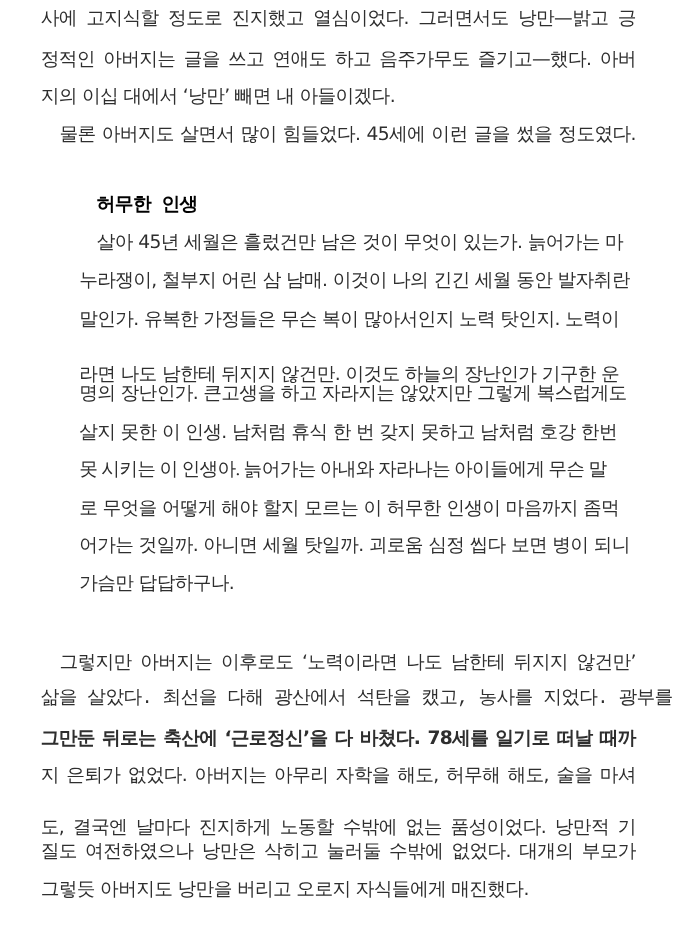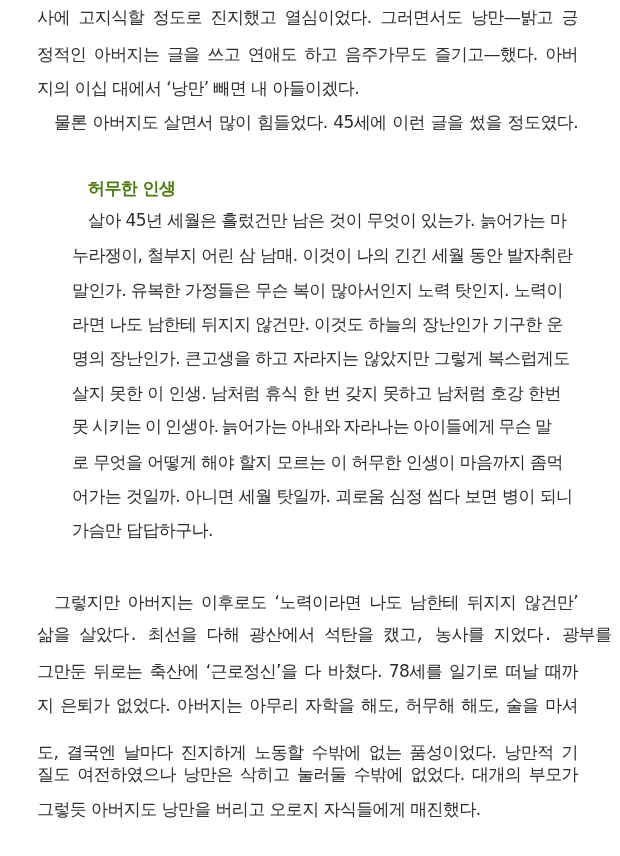--- a/index.html
+++ b/index.html
@@ -42,22 +42,23 @@
       width: 524px;
     }
     .poem-title {
       position: absolute;
       left: 88px;
       top: 176px;
       font-size: 17px;
       line-height: 24px;
       font-weight: bold;
       letter-spacing: -0.6px;
-      color: #4d7c0f;
+      color: #000000;
       white-space: nowrap;
+      font-family: Liberation Mono, monospace;
     }
     .poem-line {
       left: 72px;
       width: 471px;
     }
     .poem-line.indent {
       left: 88px;
       width: 455px;
     }
   </style>
@@ -74,32 +75,32 @@
 
   <div>
     <div class="line main-line indent" style="top:110px;">물론 아버지도 살면서 많이 힘들었다. 45세에 이런 글을 썼을 정도였다.</div>
   </div>
 
   <div>
     <div class="poem-title">허무한 인생</div>
     <div class="line poem-line indent" style="top:208px;">살아 45년 세월은 흘렀건만 남은 것이 무엇이 있는가. 늙어가는 마</div>
     <div class="line poem-line" style="top:243px;">누라쟁이, 철부지 어린 삼 남매. 이것이 나의 긴긴 세월 동안 발자취란</div>
     <div class="line poem-line" style="top:278px;">말인가. 유복한 가정들은 무슨 복이 많아서인지 노력 탓인지. 노력이</div>
-    <div class="line poem-line" style="top:312px;">라면 나도 남한테 뒤지지 않건만. 이것도 하늘의 장난인가 기구한 운</div>
+    <div class="line poem-line" style="top:328px;">라면 나도 남한테 뒤지지 않건만. 이것도 하늘의 장난인가 기구한 운</div>
     <div class="line poem-line" style="top:346px;">명의 장난인가. 큰고생을 하고 자라지는 않았지만 그렇게 복스럽게도</div>
     <div class="line poem-line" style="top:381px;">살지 못한 이 인생. 남처럼 휴식 한 번 갖지 못하고 남처럼 호강 한번</div>
     <div class="line poem-line" style="top:415px;font-family:Liberation Serif, serif;">못 시키는 이 인생아. 늙어가는 아내와 자라나는 아이들에게 무슨 말</div>
     <div class="line poem-line" style="top:450px;">로 무엇을 어떻게 해야 할지 모르는 이 허무한 인생이 마음까지 좀먹</div>
     <div class="line poem-line" style="top:484px;">어가는 것일까. 아니면 세월 탓일까. 괴로움 심정 씹다 보면 병이 되니</div>
     <div class="line poem-line last" style="top:518px;">가슴만 답답하구나.</div>
   </div>
 
   <div>
     <div class="line main-line indent" style="top:590px;">그렇지만 아버지는 이후로도 ‘노력이라면 나도 남한테 뒤지지 않건만’</div>
     <div class="line main-line" style="top:624px;font-family:Liberation Mono, monospace;">삶을 살았다. 최선을 다해 광산에서 석탄을 캤고, 농사를 지었다. 광부를</div>
-    <div class="line main-line" style="top:659px;">그만둔 뒤로는 축산에 ‘근로정신’을 다 바쳤다. 78세를 일기로 떠날 때까</div>
+    <div class="line main-line" style="top:659px;font-weight:bold;">그만둔 뒤로는 축산에 ‘근로정신’을 다 바쳤다. 78세를 일기로 떠날 때까</div>
     <div class="line main-line" style="top:693px;">지 은퇴가 없었다. 아버지는 아무리 자학을 해도, 허무해 해도, 술을 마셔</div>
     <div class="line main-line" style="top:728px;margin-top:12px;">도, 결국엔 날마다 진지하게 노동할 수밖에 없는 품성이었다. 낭만적 기</div>
     <div class="line main-line" style="top:762px;">질도 여전하였으나 낭만은 삭히고 눌러둘 수밖에 없었다. 대개의 부모가</div>
     <div class="line main-line last" style="top:797px;">그렇듯 아버지도 낭만을 버리고 오로지 자식들에게 매진했다.</div>
   </div>
 
 </div>
 
 </body></html>

